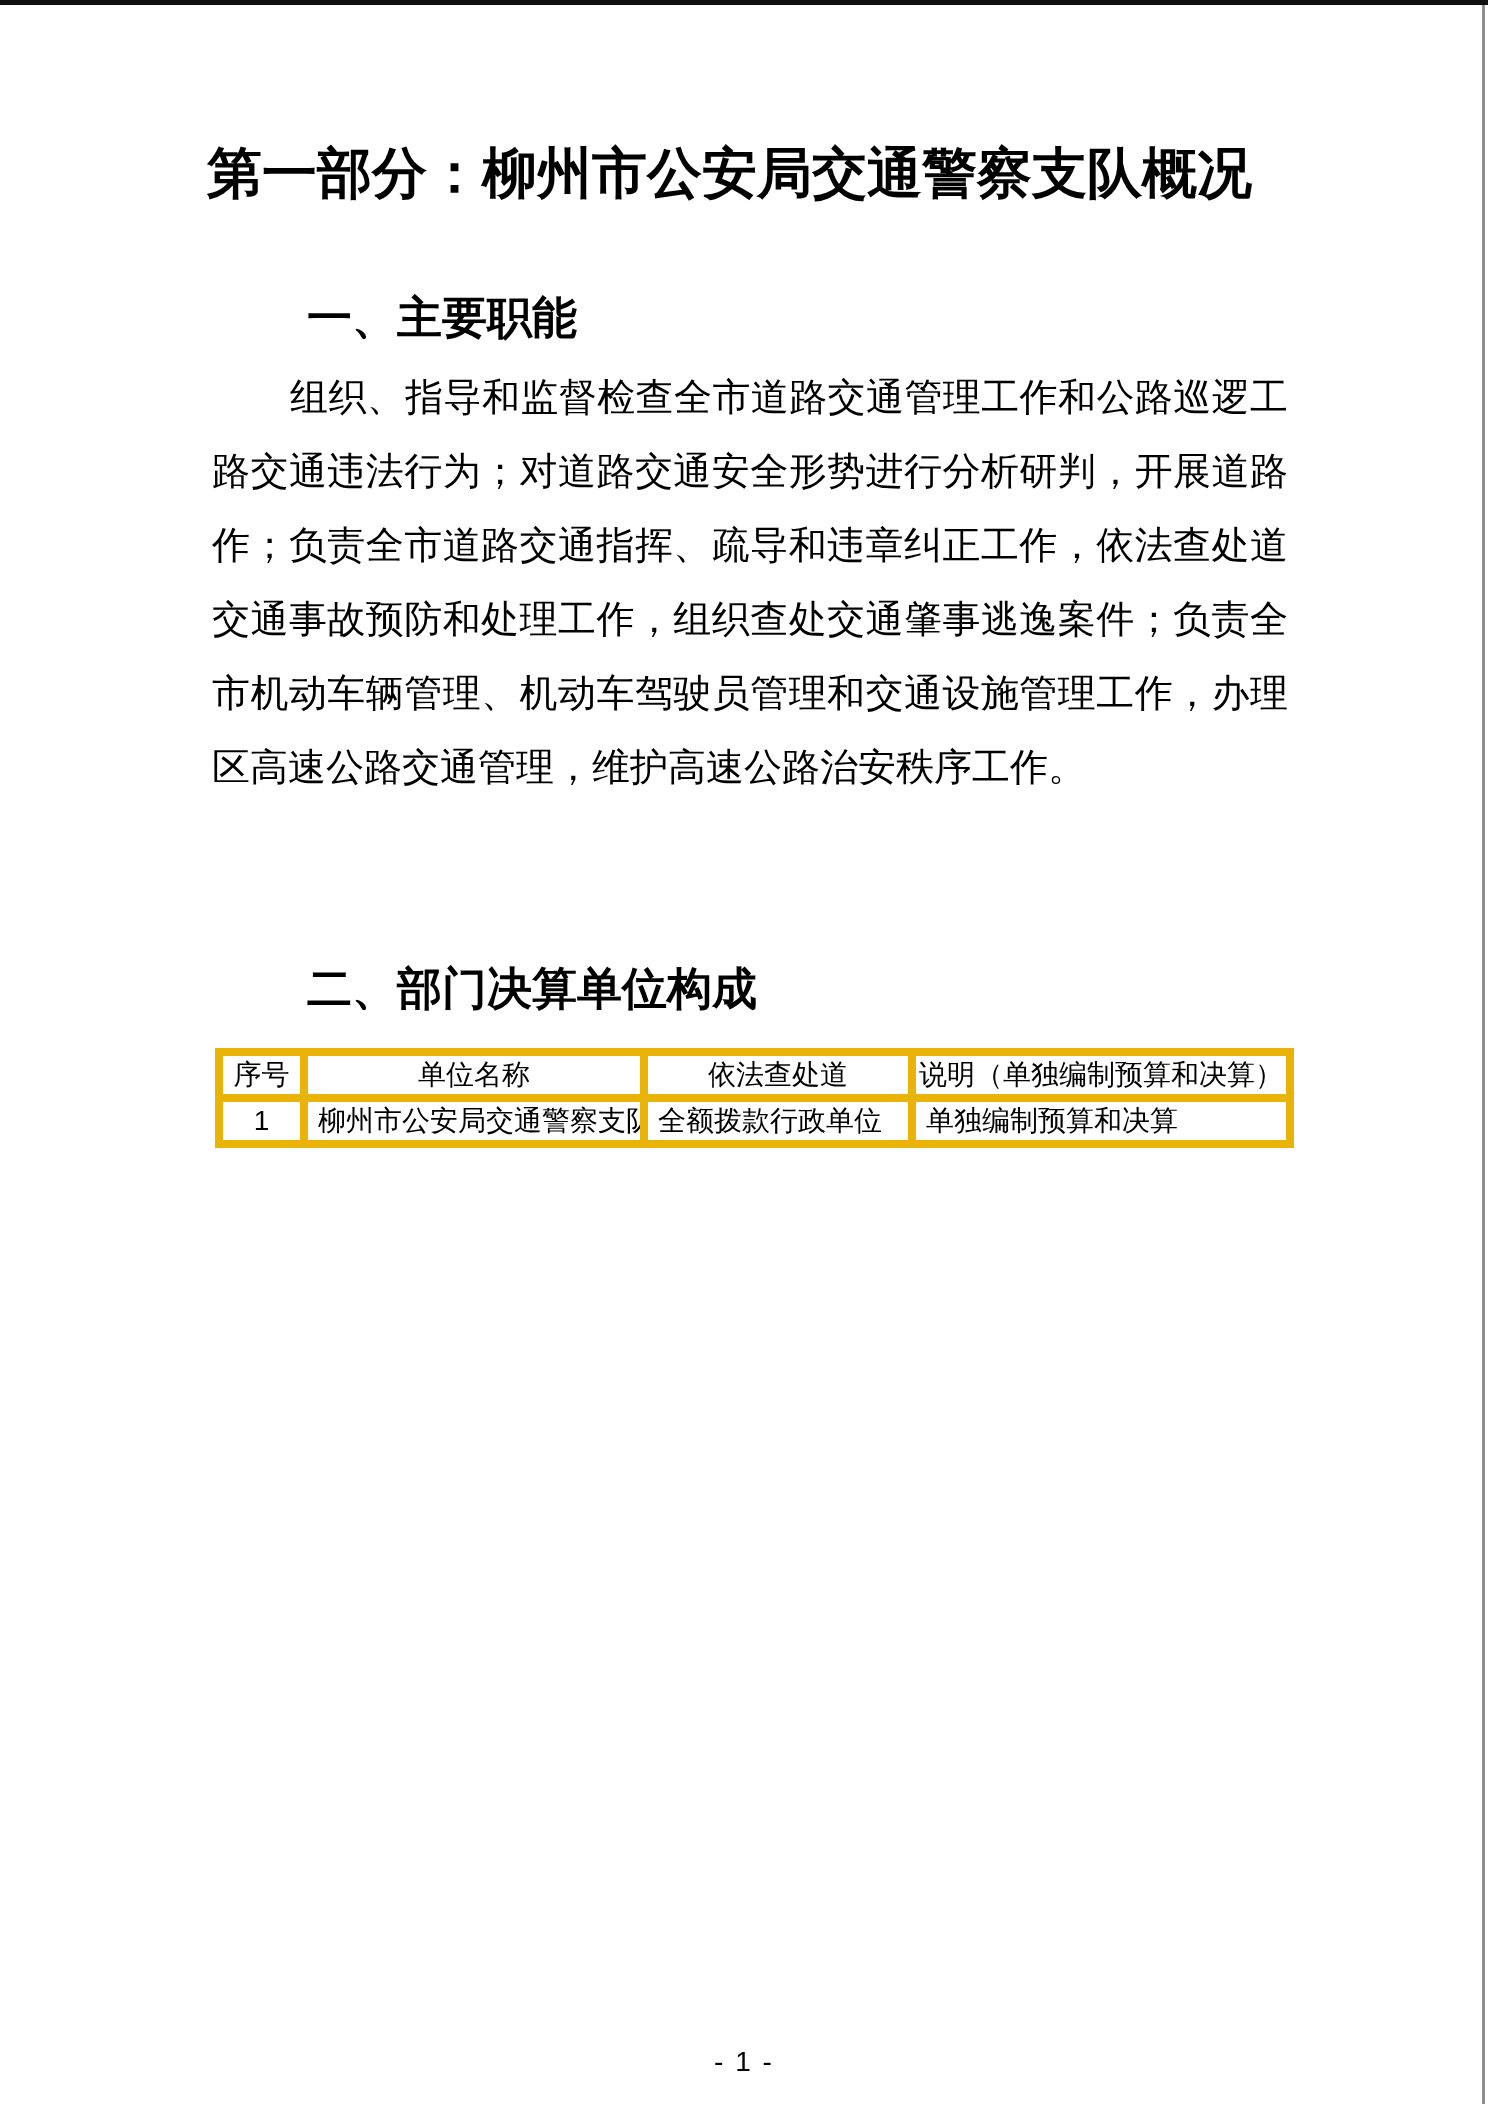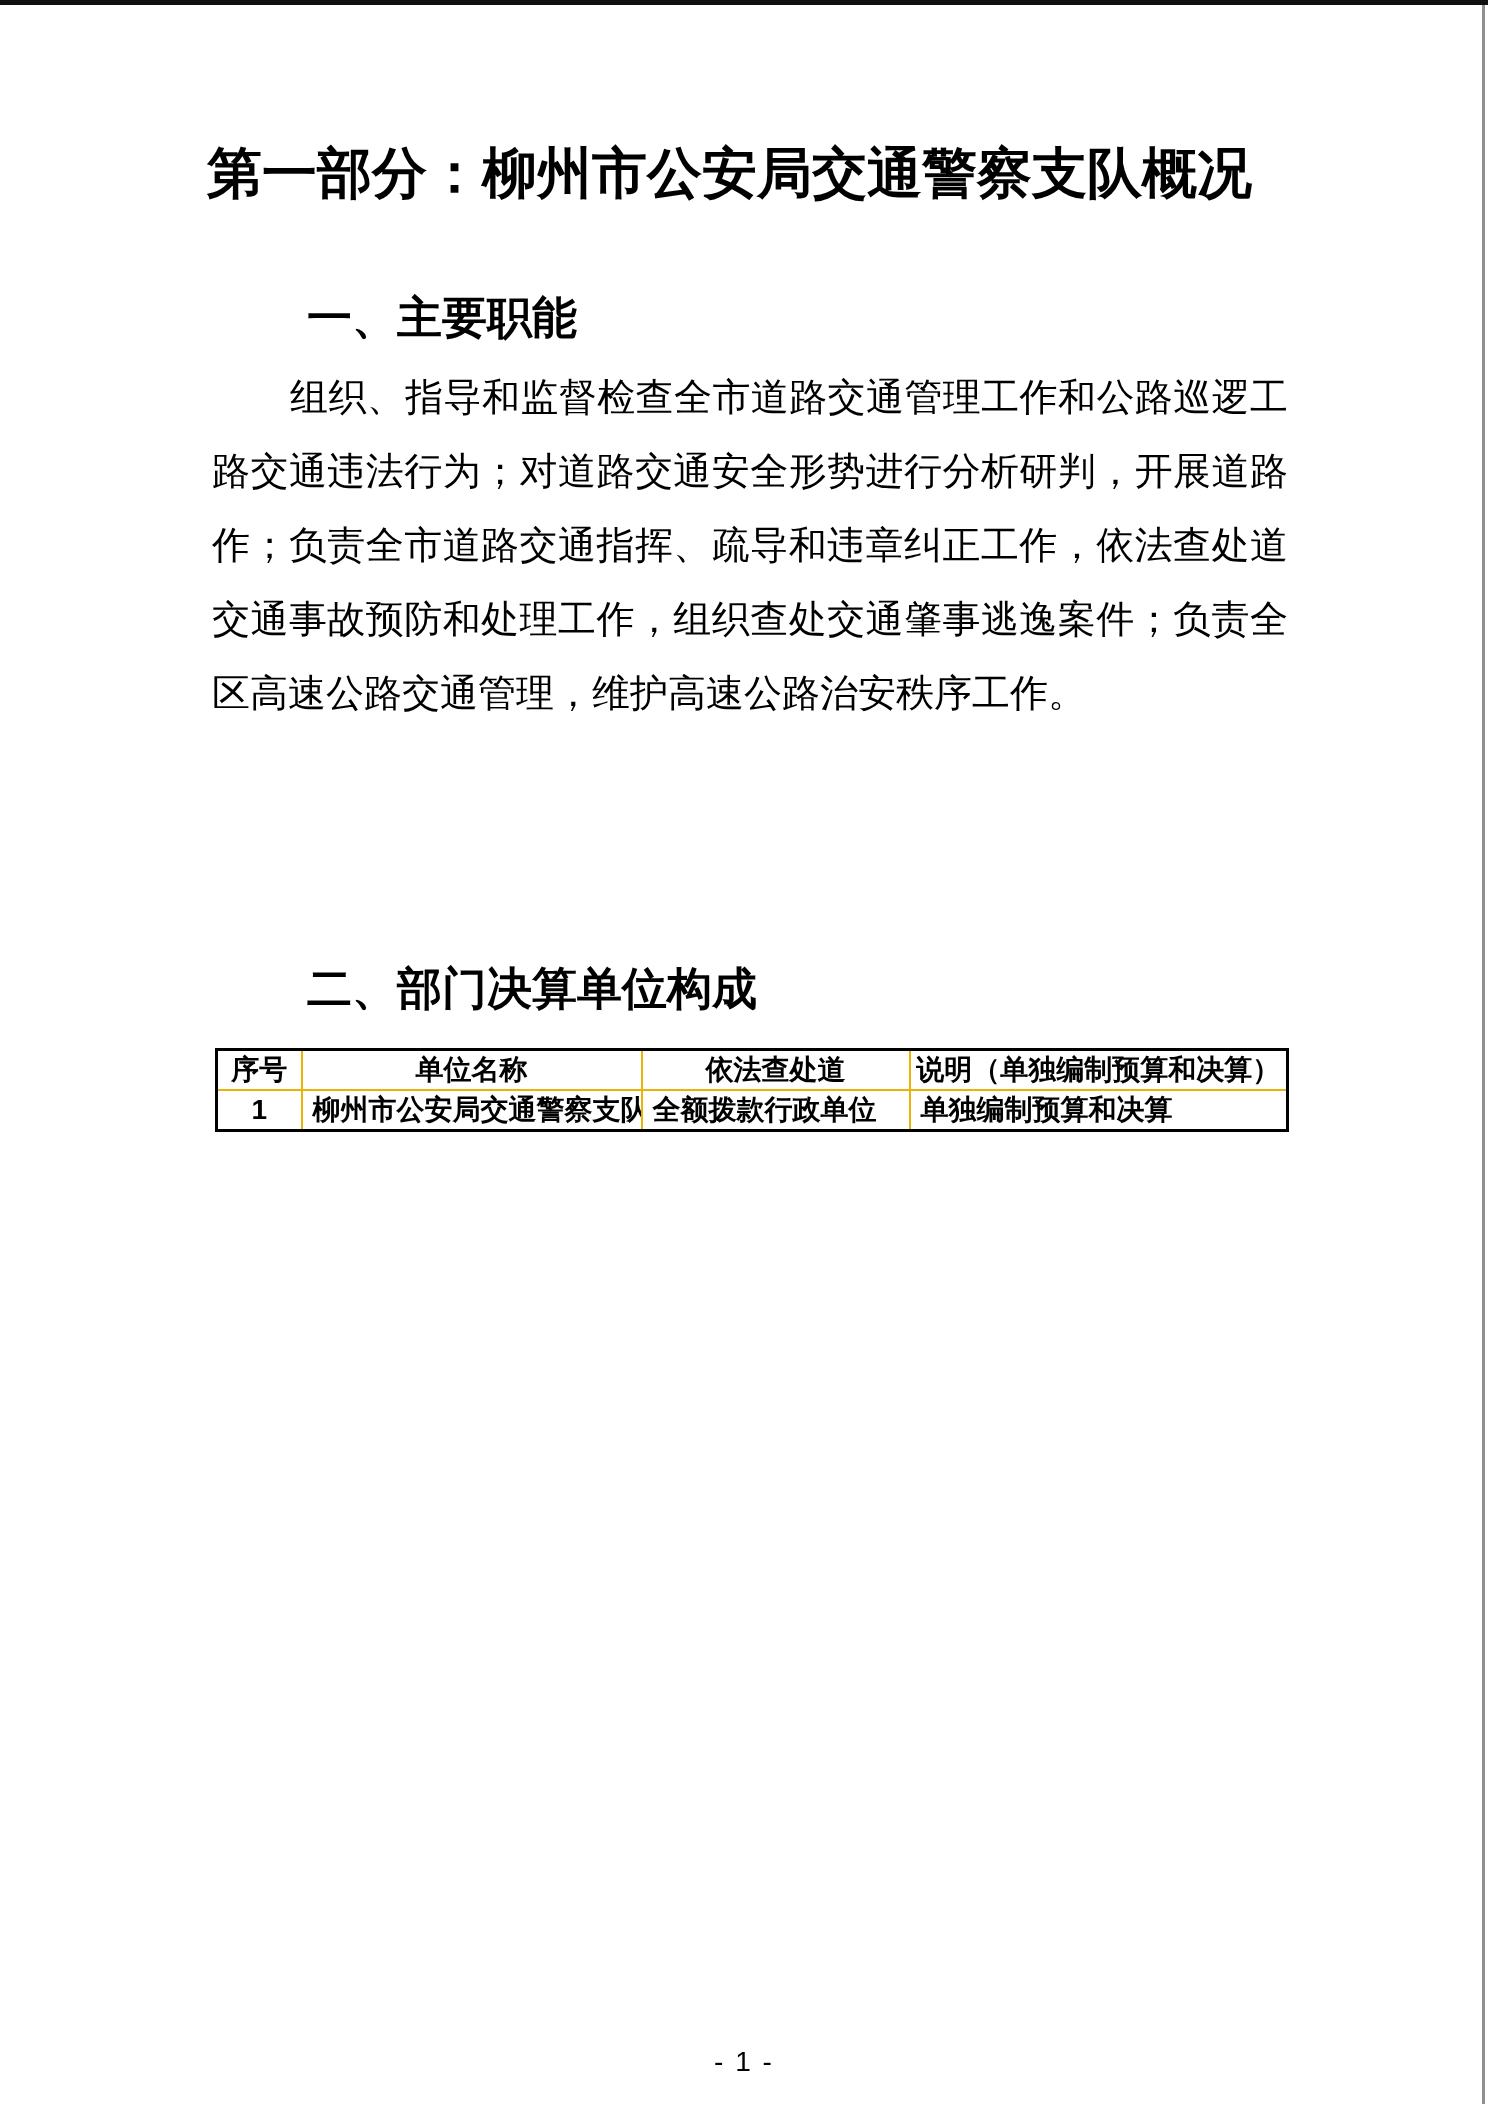--- a/index.html
+++ b/index.html
@@ -68,24 +68,24 @@
   .pline.last  { text-align-last: left; }
   .unit-table {
     position: absolute;
     left: 215px; top: 1048px;
     width: 1073px;
     border-collapse: collapse;
     table-layout: fixed;
     font-size: 28px;
   }
   .unit-table th, .unit-table td {
-    border: 2px solid #eab308;
+    border: 8px solid #eab308;
     height: 38px;
     padding: 0;
-    font-weight: 700;
+    font-weight: 400;
     overflow: hidden;
     white-space: nowrap;
   }
   .unit-table { border: 3px solid #000000; }
   .unit-table th { text-align: center; }
   .unit-table td { text-align: left; padding-left: 10px; }
   .unit-table td.c-center { text-align: center; padding-left: 0; }
   .page-no {
     position: absolute;
     left: 0; top: 2046px;
@@ -105,20 +105,21 @@
 
   <h1 class="doc-title">第一部分：柳州市公安局交通警察支队概况</h1>
 
   <h2 class="sec-heading s1">一、主要职能</h2>
 
   <div class="para">
     <div class="pline first">组织、指导和监督检查全市道路交通管理工作和公路巡逻工</div>
     <div class="pline">路交通违法行为；对道路交通安全形势进行分析研判，开展道路</div>
     <div class="pline">作；负责全市道路交通指挥、疏导和违章纠正工作，依法查处道</div>
     <div class="pline">交通事故预防和处理工作，组织查处交通肇事逃逸案件；负责全</div>
+    <div class="pline">市机动车辆管理、机动车驾驶员管理和交通设施管理工作，办理</div>
     <div class="pline last">区高速公路交通管理，维护高速公路治安秩序工作。</div>
   </div>
 
   <h2 class="sec-heading s2">二、部门决算单位构成</h2>
 
   <table class="unit-table">
     <colgroup>
       <col style="width:85px">
       <col style="width:340px">
       <col style="width:268px">

